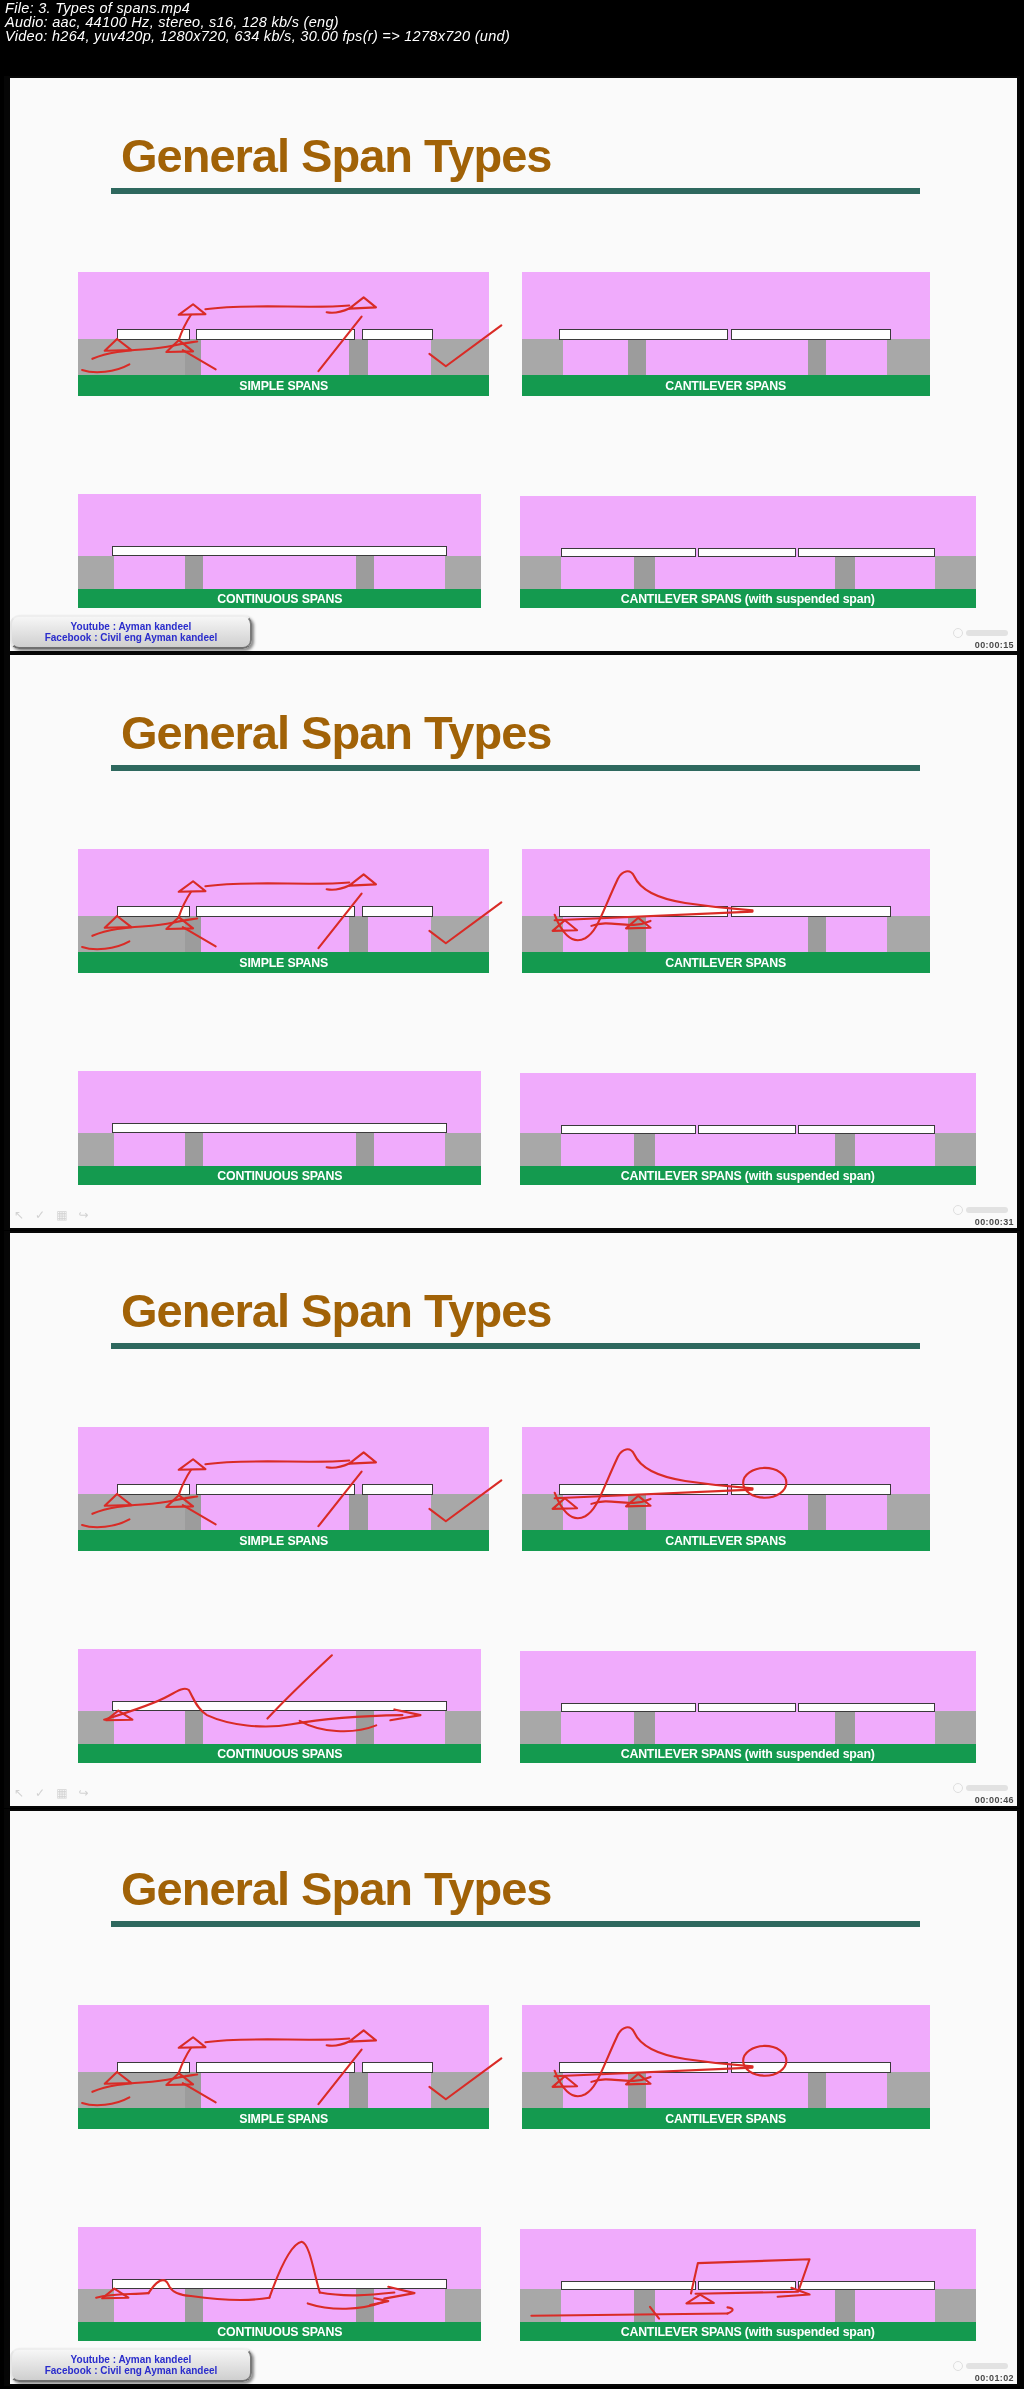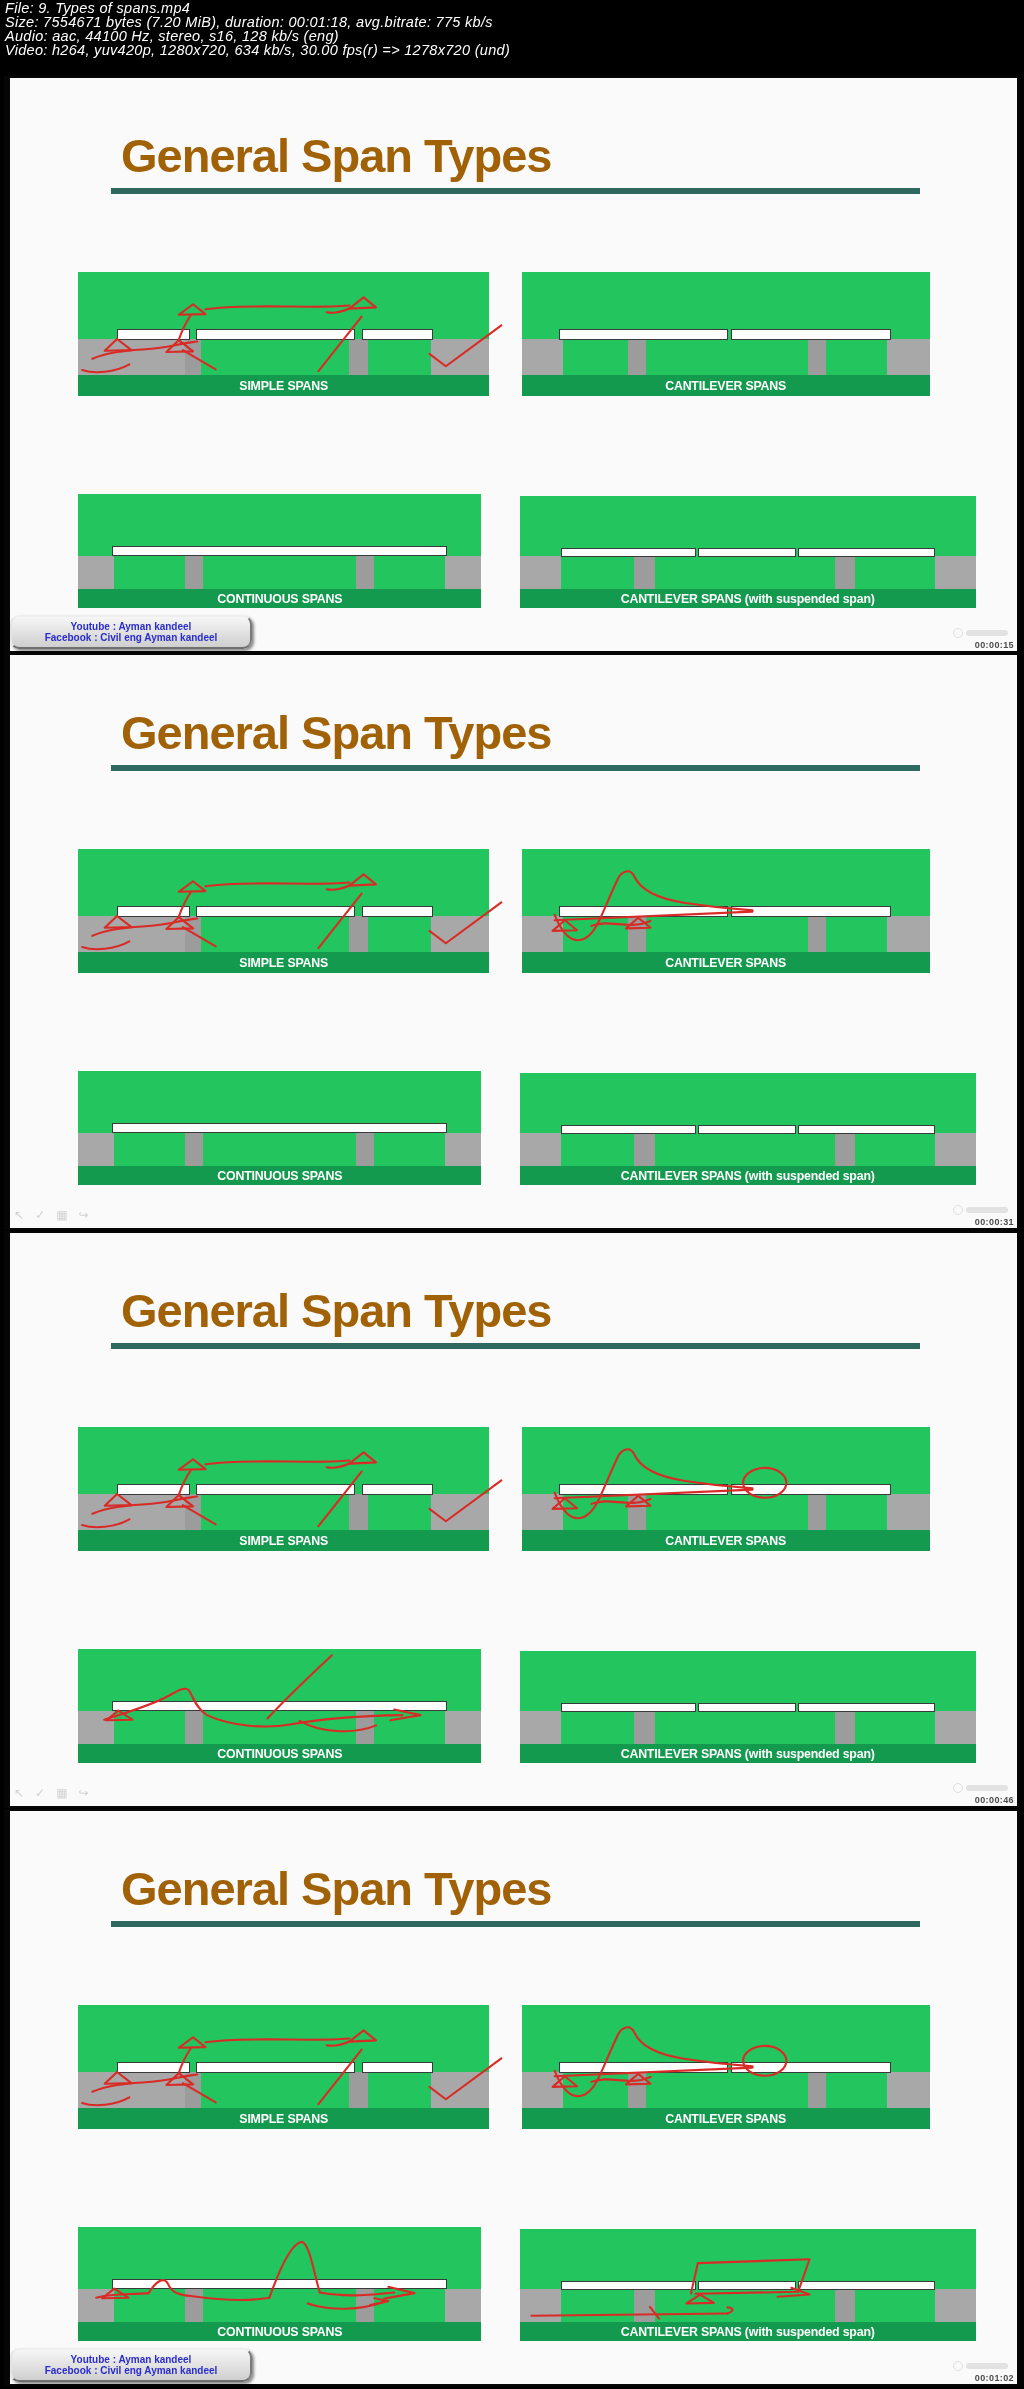--- a/index.html
+++ b/index.html
@@ -13,21 +13,21 @@
   
   .frame{position:absolute;left:4px;width:1016px;height:577px;box-sizing:border-box;
          background:#fafafa;border:2px solid #060606;border-left-width:6px;border-right-width:3px;}
   .f1{top:76px}.f2{top:653px}.f3{top:1231px}.f4{top:1809px}
 
   .title{position:absolute;left:111px;top:50px;margin:0;color:#a16207;font-size:47px;font-weight:bold;
          letter-spacing:-1px;white-space:nowrap;}
   .rule{position:absolute;left:101px;top:110px;width:809px;height:6px;background:#2e685e;}
 
   
-  .box{position:absolute;background:#22c55e;}
+  .box{position:absolute;background:#f0abfc;}
   .b1{left:68px;top:194px;width:411px;height:124px}
   .b2{left:512px;top:194px;width:408px;height:124px}
   .b3{left:68px;top:416px;width:403px;height:114px}
   .b4{left:510px;top:418px;width:456px;height:112px}
 
   .g,.p{position:absolute;top:54%;height:29%;background:#a8a8a8;}
   .p{background:#9c9c9c;}
   .bm{position:absolute;top:46%;height:8.5%;background:#fefefe;border:1.6px solid #3a3a3a;box-sizing:border-box;}
 
   
@@ -66,22 +66,21 @@
   .wm{position:absolute;right:6px;bottom:13px;width:58px;height:10px;opacity:.75;}
   .wmc{position:absolute;left:0;top:0;width:8px;height:8px;border:1.6px solid #d4d4d4;border-radius:50%;}
   .wmb{position:absolute;left:13px;top:2px;width:42px;height:6px;background:#dadada;border-radius:3px;}
 
   .tools{position:absolute;left:4px;bottom:6px;display:flex;gap:11px;color:#d2d2d2;font-size:12px;}
 </style>
 </head>
 <body>
 
 <div class="header">
-  <div>File: 9. Types of spans.mp4</div>
-  <div>Size: 7554671 bytes (7.20 MiB), duration: 00:01:18, avg.bitrate: 775 kb/s</div>
+  <div>File: 3. Types of spans.mp4</div>
   <div>Audio: aac, 44100 Hz, stereo, s16, 128 kb/s (eng)</div>
   <div>Video: h264, yuv420p, 1280x720, 634 kb/s, 30.00 fps(r) =&gt; 1278x720 (und)</div>
 </div>
 
 <section class="frame f1">
   <h1 class="title">General Span Types</h1>
   <div class="rule"></div>
 
   <div class="box b1 d-simple">
     <div class="g gl"></div>

